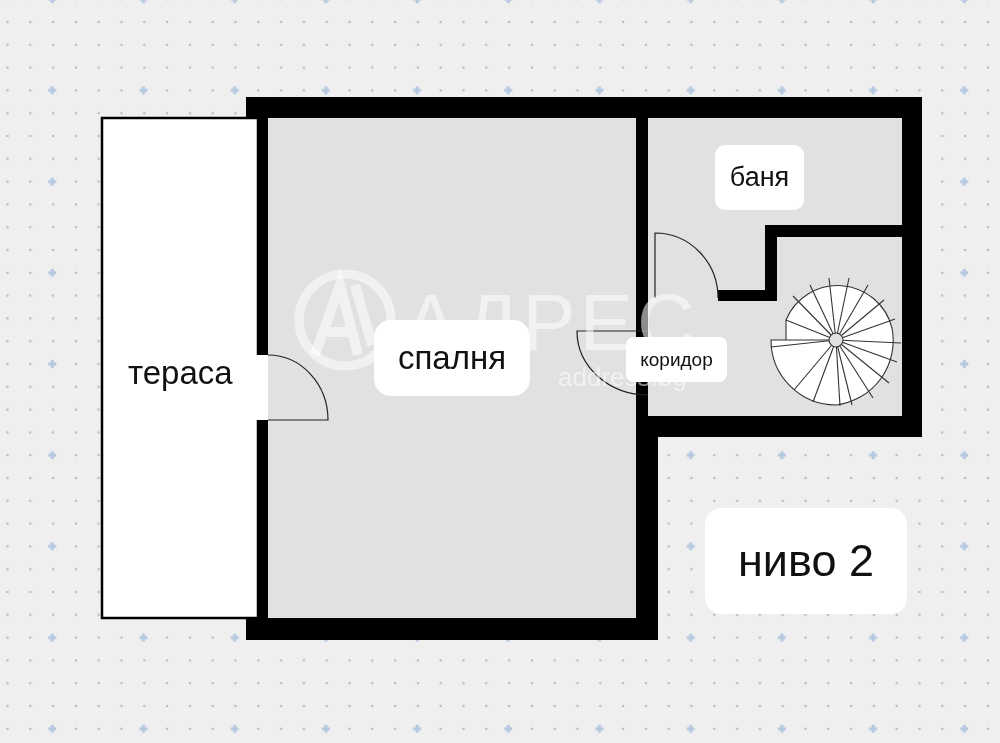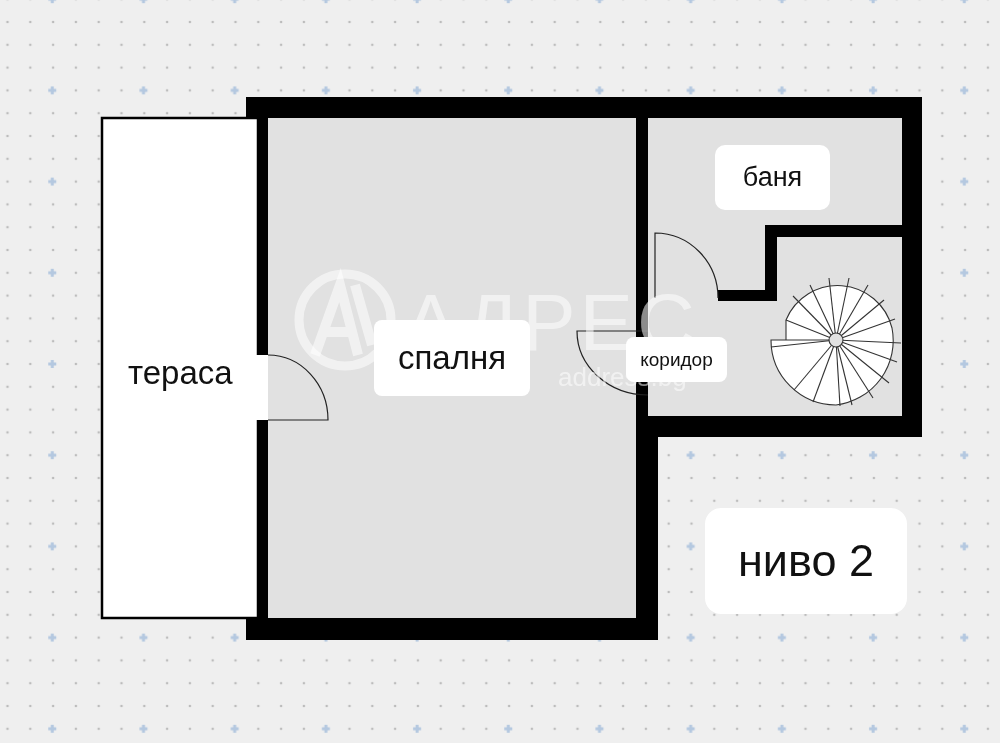--- a/index.html
+++ b/index.html
@@ -1,18 +1,18 @@
 <!DOCTYPE html>
 <html><head>
 <meta charset="utf-8">
 <style>
   html,body{margin:0;padding:0;}
   body{width:1000px;height:743px;overflow:hidden;background:#efefef;position:relative;font-family:"Liberation Sans","DejaVu Sans",sans-serif;}
   #plan{position:absolute;left:0;top:0;width:1000px;height:743px;}
-  .label{position:absolute;background:#fff;color:#111;display:flex;align-items:center;justify-content:center;border-radius:8px;white-space:nowrap;}
+  .label{position:absolute;background:#fff;color:#111;display:flex;align-items:center;justify-content:center;border-radius:17px;white-space:nowrap;}
   .plain{position:absolute;color:#111;white-space:nowrap;text-align:right;}
   .wm{position:absolute;color:rgba(255,255,255,0.55);white-space:nowrap;}
 </style>
 </head>
 <body>
 
 <svg id="plan" viewBox="0 0 1000 743" xmlns="http://www.w3.org/2000/svg">
   <defs>
     <pattern id="dots" x="-15.3" y="-0.8" width="22.8" height="22.8" patternUnits="userSpaceOnUse">
       <circle cx="22.8" cy="0" r="1.3" fill="#bcbcbc"></circle>
@@ -92,17 +92,17 @@
   </g>
 </svg>
 
 <div class="wm" style="left:404px;top:278px;font-size:80px;letter-spacing:4px;line-height:90px;">АДРЕС</div>
 <div class="wm" style="left:558px;top:362px;font-size:26px;line-height:30px;">address.bg</div>
 
 <div class="plain" style="left:128px;top:353px;font-size:33px;line-height:40px;">тераса</div>
 
 <div class="label" style="left:374px;top:320px;width:156px;height:76px;font-size:33px;">спалня</div>
 
-<div class="label" style="left:715px;top:145px;width:115px;height:65px;font-size:27px;border-radius:10px;">баня</div>
+<div class="label" style="left:715px;top:145px;width:89px;height:65px;font-size:27px;border-radius:10px;">баня</div>
 
 <div class="label" style="left:626px;top:337px;width:101px;height:45px;font-size:19px;border-radius:8px;">коридор</div>
 
 <div class="label" style="left:699px;top:508px;width:202px;height:106px;font-size:45px;border-radius:16px;margin-left:6px;">ниво 2</div>
 
 </body></html>

